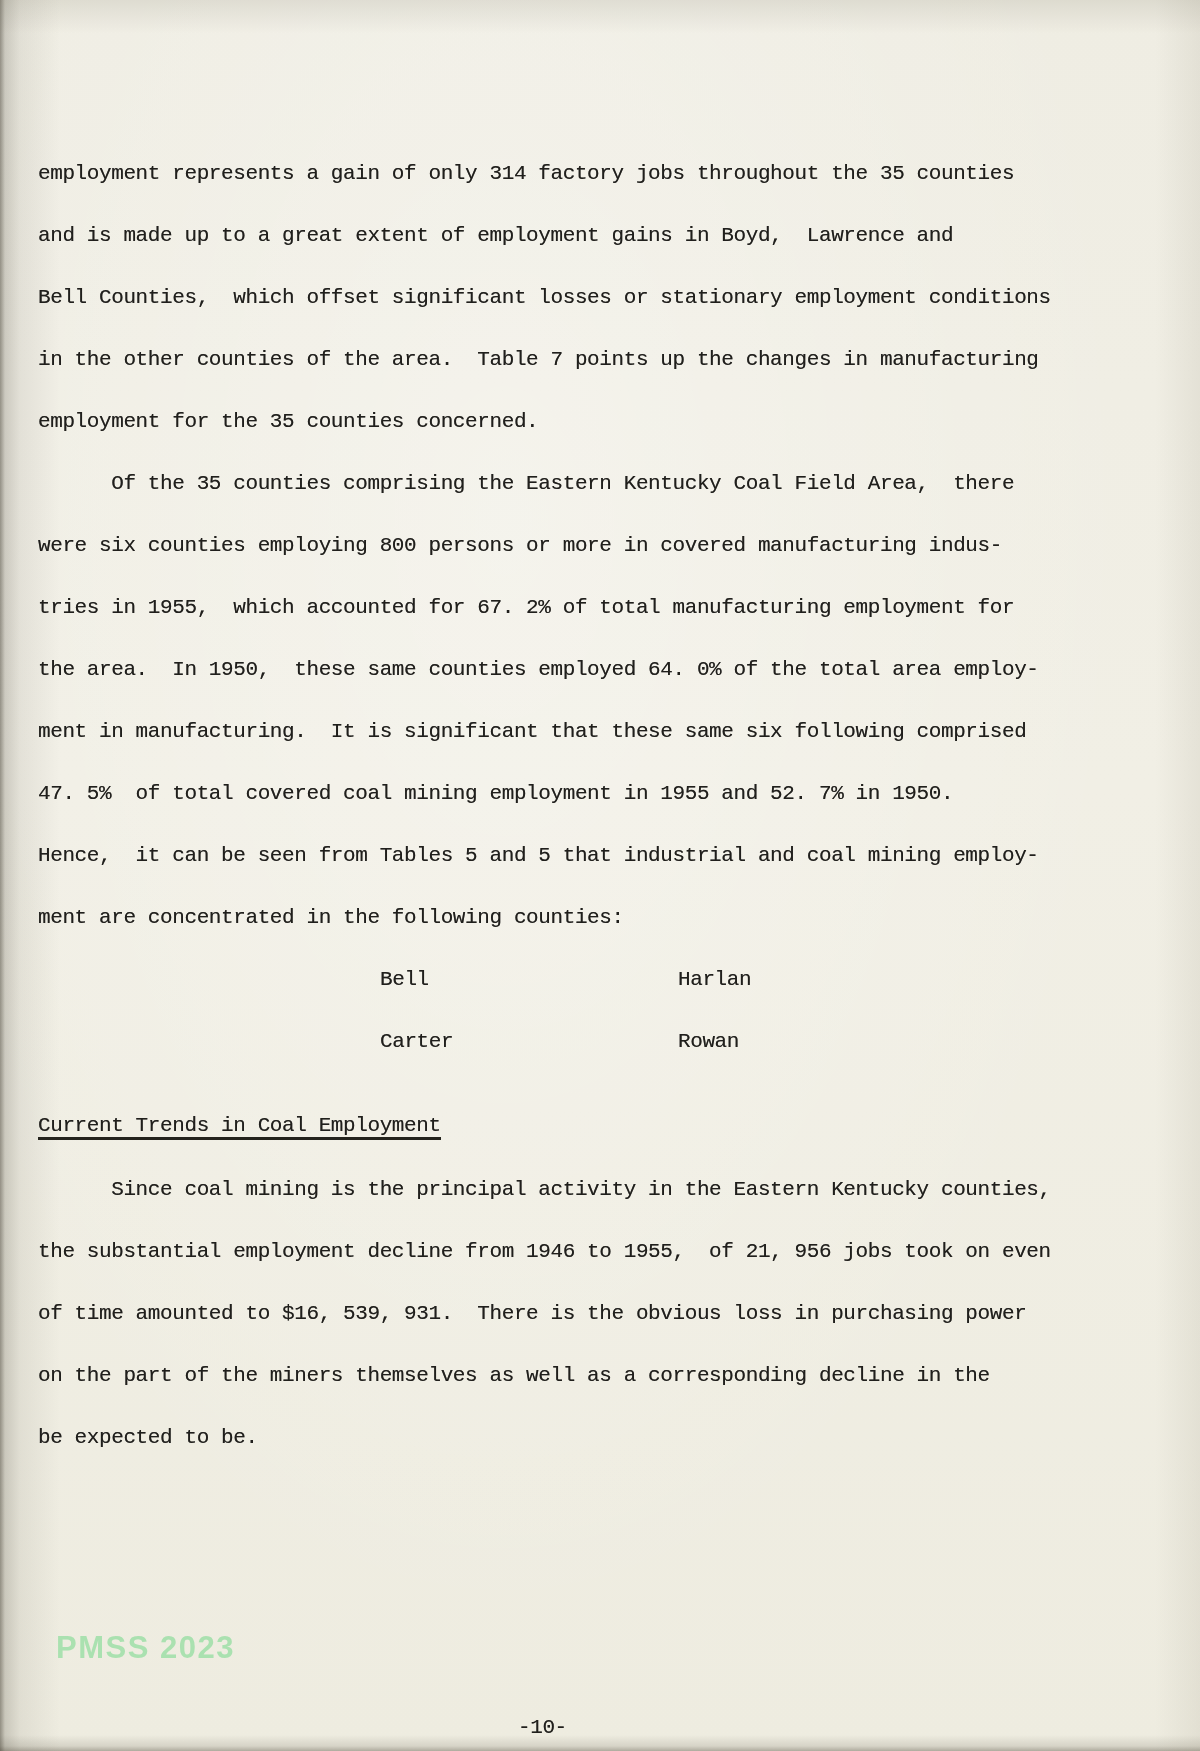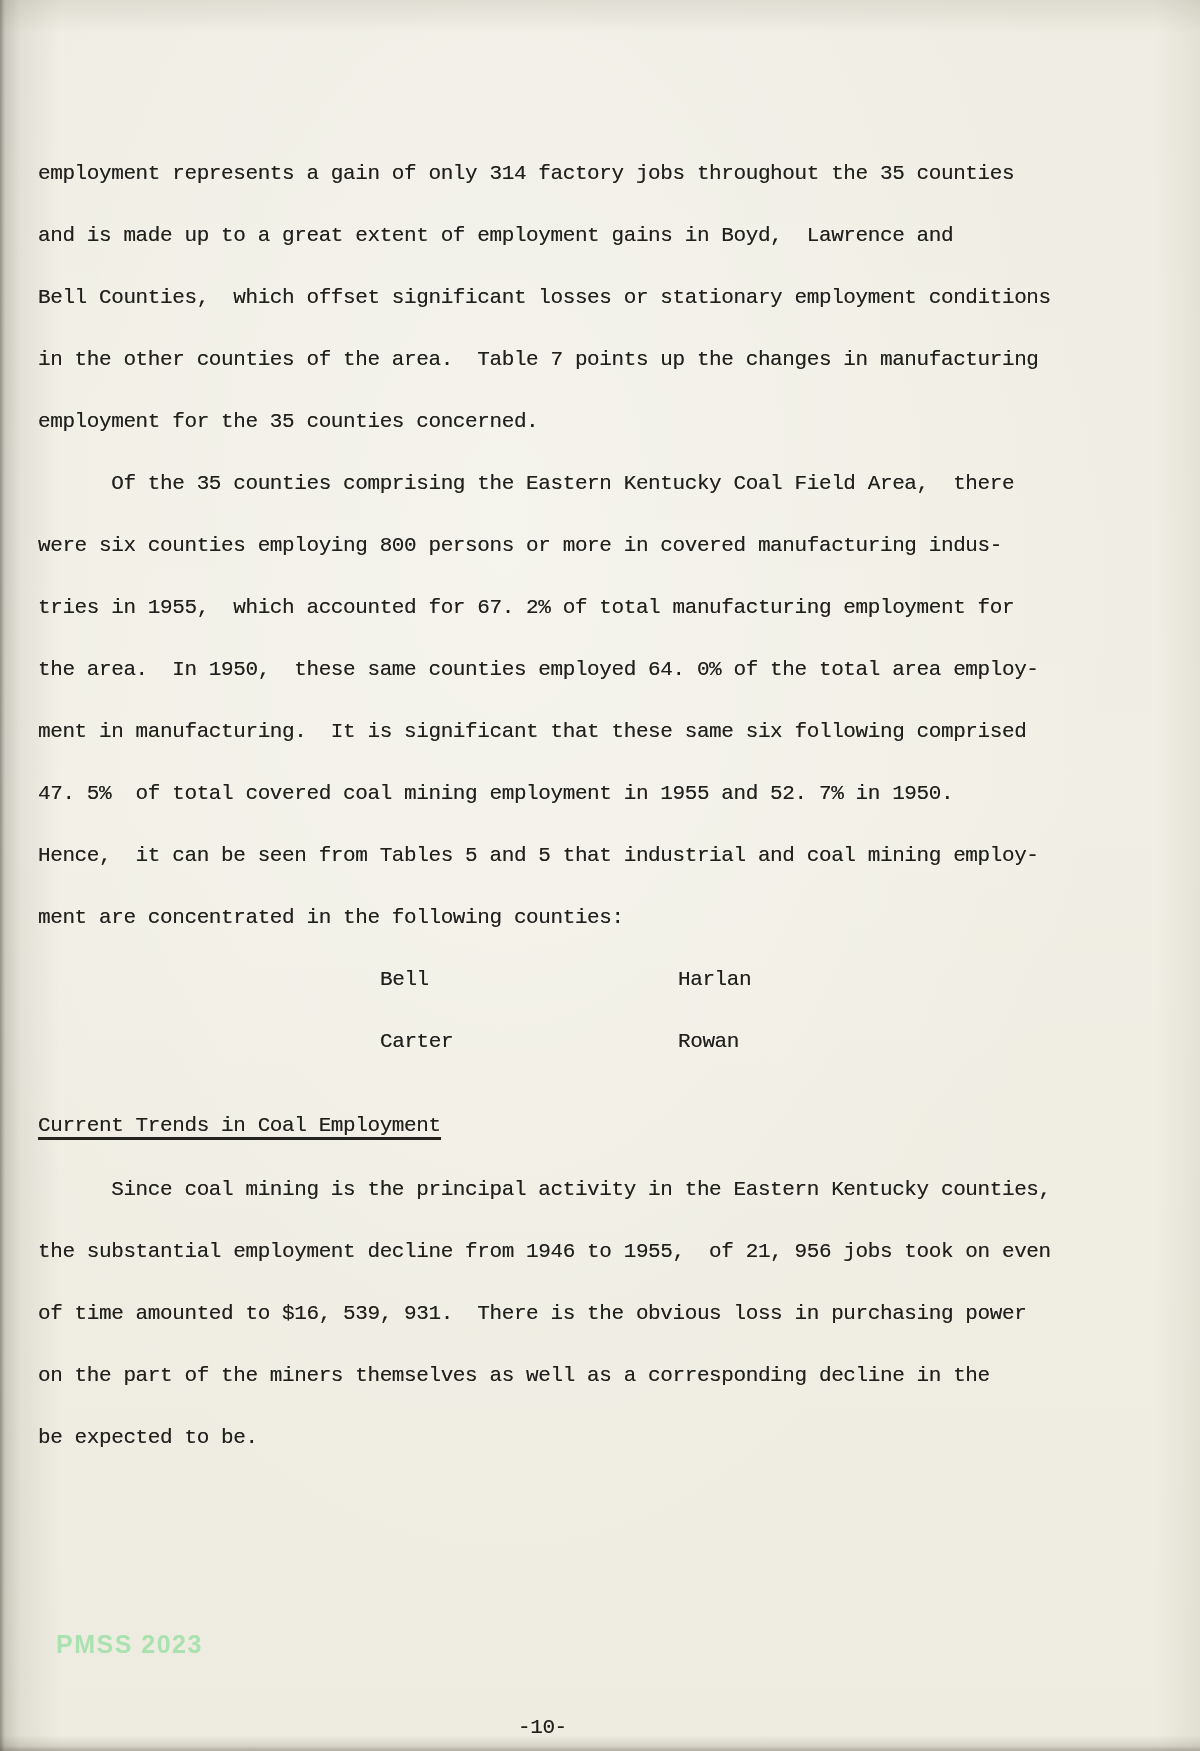--- a/index.html
+++ b/index.html
@@ -49,21 +49,21 @@
   }
   .heading-line .u {
     border-bottom: 3px solid #24231d;
   }
   .watermark {
     position: absolute;
     left: 56px;
     top: 1630px;
     font-family: "Liberation Sans", sans-serif;
     font-weight: bold;
-    font-size: 25px;
+    font-size: 31px;
     letter-spacing: 1.5px;
     color: #a3e0ab;
     opacity: 0.9;
     white-space: pre;
   }
   .page-number {
     position: absolute;
     left: 518px;
     top: 1672px;
     font-family: "Liberation Mono", "DejaVu Sans Mono", monospace;

